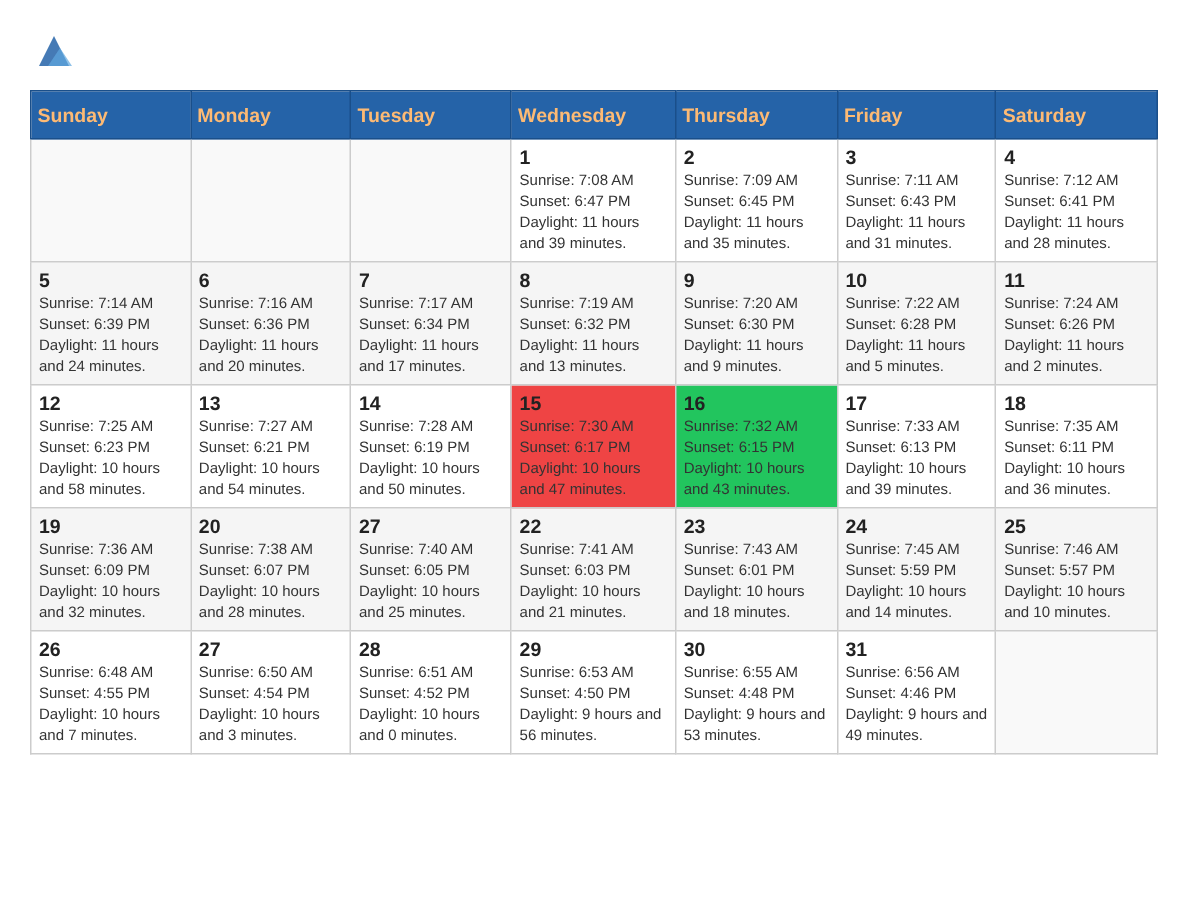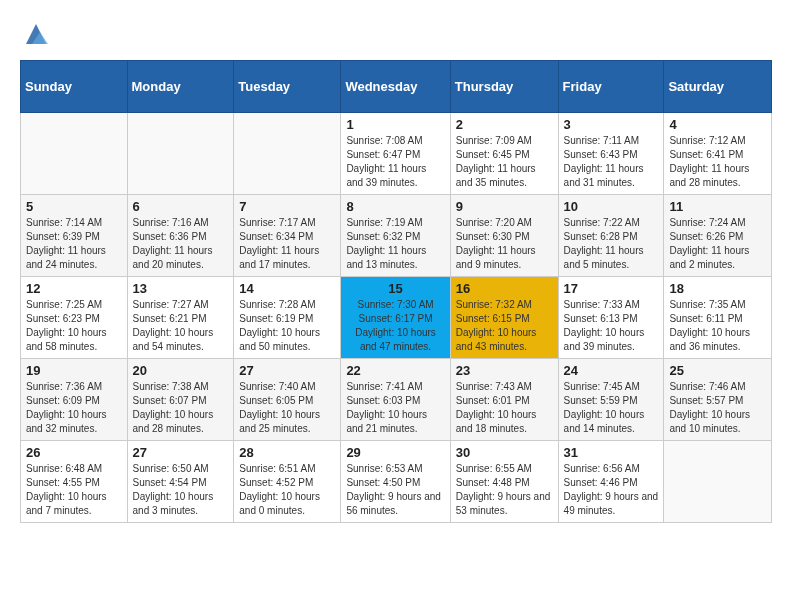--- a/index.html
+++ b/index.html
@@ -51,24 +51,24 @@
       font-size: 15px;
       color: #444;
     }
     .calendar {
       width: 100%;
       border-collapse: collapse;
       border: 1px solid #ccc;
     }
     .calendar th {
       background-color: #2563a8;
-      color: #ffffff;
+      color: #fdba74;
       font-size: 13px;
       font-weight: bold;
-      padding: 18px 4px;
+      padding: 8px 4px;
       text-align: left;
       border: 1px solid #1a4f8a;
     }
     .calendar td {
       border: 1px solid #ccc;
       vertical-align: top;
       padding: 4px 5px;
       width: 113px;
       min-height: 80px;
       background: #fff;
@@ -213,27 +213,27 @@
             <div class="day-detail" style="white-space: pre-line;">Sunrise: 7:27 AM
 Sunset: 6:21 PM
 Daylight: 10 hours and 54 minutes.</div>
           </td>
           <td style="background: rgb(255, 255, 255);">
             <span class="day-number">14</span>
             <div class="day-detail" style="white-space: pre-line;">Sunrise: 7:28 AM
 Sunset: 6:19 PM
 Daylight: 10 hours and 50 minutes.</div>
           </td>
-          <td style="background: #0ea5e9; text-align: center;">
+          <td style="background: #ef4444;">
             <span class="day-number">15</span>
             <div class="day-detail" style="white-space: pre-line;">Sunrise: 7:30 AM
 Sunset: 6:17 PM
 Daylight: 10 hours and 47 minutes.</div>
           </td>
-          <td style="background: #eab308;">
+          <td style="background: #22c55e;">
             <span class="day-number">16</span>
             <div class="day-detail" style="white-space: pre-line;">Sunrise: 7:32 AM
 Sunset: 6:15 PM
 Daylight: 10 hours and 43 minutes.</div>
           </td>
           <td style="background: rgb(255, 255, 255);">
             <span class="day-number">17</span>
             <div class="day-detail" style="white-space: pre-line;">Sunrise: 7:33 AM
 Sunset: 6:13 PM
 Daylight: 10 hours and 39 minutes.</div>

